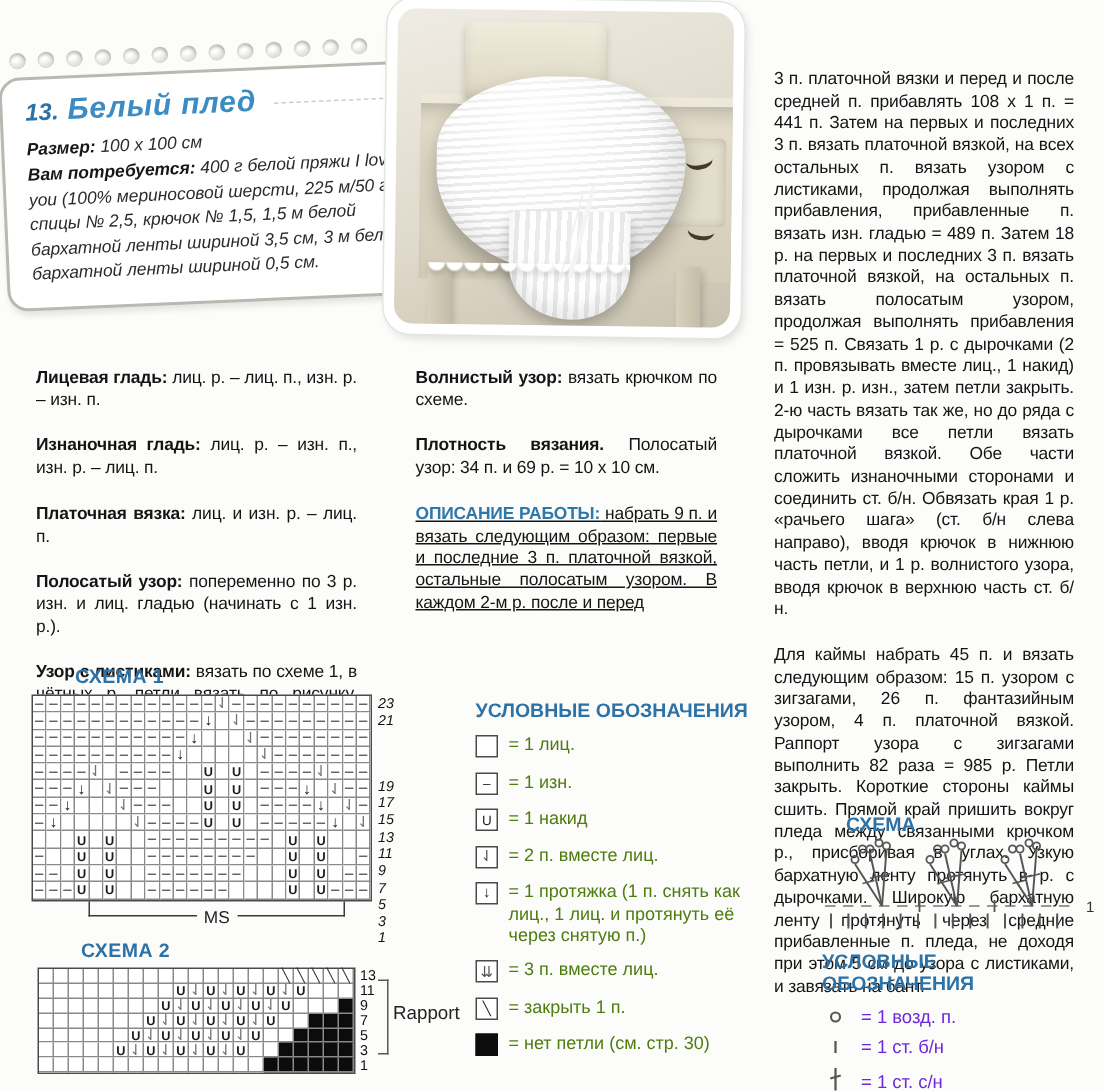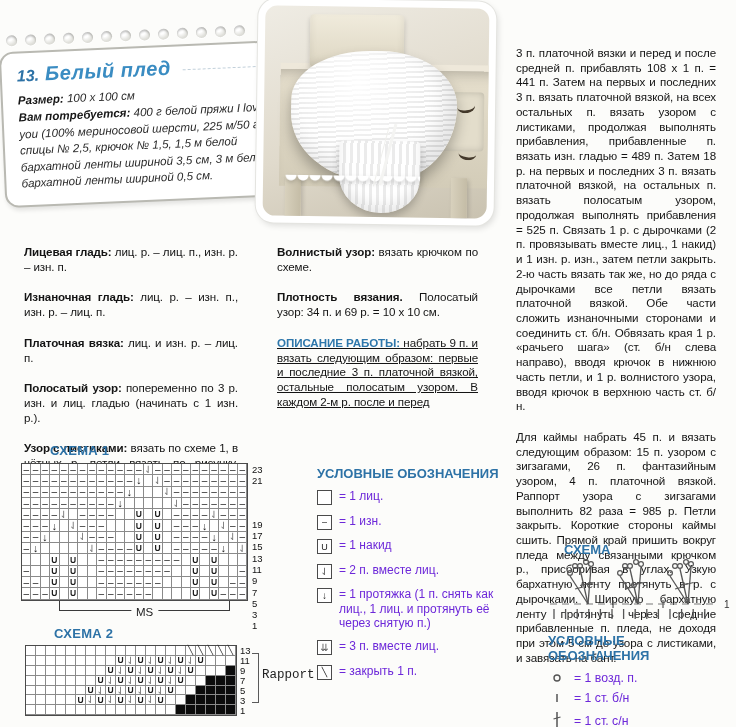--- a/index.html
+++ b/index.html
@@ -106,21 +106,21 @@
   
   #legend1{position:absolute;left:317px;top:466px;width:184px;}
   .legend-title{color:#2d72a6;font-weight:bold;font-size:13px;margin-bottom:8px;}
   .leg-row{display:flex;gap:7px;margin-bottom:8.5px;align-items:flex-start;}
   .leg-box{flex:0 0 auto;width:13px;height:13px;border:1.3px solid #4a4a4a;background:#fff;
        display:flex;align-items:center;justify-content:center;font-size:9px;color:#222;
        margin-top:1px;}
   .leg-box.skp{font-size:10px;font-weight:bold;}
   .leg-box.k2tog,.leg-box.k3tog{color:#555;font-size:10px;}
   .leg-box.nostitch{background:#0c0c0c;border-color:#0c0c0c;}
-  .leg-text{font-size:12px;line-height:1.22;color:#6d28d9;}
+  .leg-text{font-size:12px;line-height:1.22;color:#4d7c0f;}
 
   
   #crochet-title{position:absolute;left:564px;top:542px;color:#2d72a6;font-weight:bold;
        font-size:13px;}
   #wave-wrap{position:absolute;left:546px;top:558px;width:190px;height:66px;}
   #legend2{position:absolute;left:548px;top:634px;width:178px;}
   #legend2 .legend-title{line-height:1.15;margin-bottom:7px;}
   .leg2-row{display:flex;gap:8px;align-items:center;margin-bottom:6px;}
   .leg2-icon{flex:0 0 18px;display:flex;justify-content:center;}
   .leg2-text{font-size:12.3px;color:#6d28d9;text-align:center;}
@@ -473,21 +473,21 @@
     <div class="cell"></div>
     <div class="cell"></div>
     <div class="cell"></div>
     <div class="cell sym-u">U</div>
     <div class="cell"></div>
     <div class="cell sym-u">U</div>
     <div class="cell sym-p">–</div>
     <div class="cell sym-p">–</div>
     <div class="cell sym-p">–</div>
   </div>
-<div class="rownums" style="left:252px;top:464px;">
+<div class="rownums" style="left:252px;top:464px;font-style:italic;">
     <div style="height: 11.3px;">23</div>
     <div style="height: 11.3px;">21</div>
     <div style="height: 11.3px; margin-top: 32px;">19</div>
     <div style="height: 11.3px;">17</div>
     <div style="height: 11.3px;">15</div>
     <div style="height: 11.3px;">13</div>
     <div style="height: 11.3px;">11</div>
     <div style="height: 11.3px;">9</div>
     <div style="height: 11.3px;">7</div>
     <div style="height: 11.3px;">5</div>
@@ -651,21 +651,21 @@
 <div class="rownums" style="left:240px;top:646px;">
     <div style="height: 9.9px;">13</div>
     <div style="height: 9.9px;">11</div>
     <div style="height: 9.9px;">9</div>
     <div style="height: 9.9px;">7</div>
     <div style="height: 9.9px;">5</div>
     <div style="height: 9.9px;">3</div>
     <div style="height: 9.9px;">1</div>
   </div>
 <div id="rap-bracket" style="left:252px;top:653px;height:48px;"></div>
-<div id="rap-label" style="left:262px;top:668px;font-family:Liberation Mono, monospace;">Rapport</div>
+<div id="rap-label" style="left:262px;top:668px;">Rapport</div>
 
 <div id="legend1">
   <div class="legend-title">УСЛОВНЫЕ ОБОЗНАЧЕНИЯ</div>
   <div>
       <div class="leg-row">
         <span class="leg-box knit"></span>
         <span class="leg-text">= 1 лиц.</span>
       </div>
       <div class="leg-row">
         <span class="leg-box purl">–</span>
@@ -683,20 +683,24 @@
         <span class="leg-box skp">↓</span>
         <span class="leg-text">= 1 протяжка (1 п. снять как лиц., 1 лиц. и протянуть её через снятую п.)</span>
       </div>
       <div class="leg-row">
         <span class="leg-box k3tog">⇊</span>
         <span class="leg-text">= 3 п. вместе лиц.</span>
       </div>
       <div class="leg-row">
         <span class="leg-box bindoff">╲</span>
         <span class="leg-text">= закрыть 1 п.</span>
+      </div>
+      <div class="leg-row">
+        <span class="leg-box nostitch"></span>
+        <span class="leg-text">= нет петли (см. стр. 30)</span>
       </div>
     </div>
 </div>
 
 <div id="crochet-title">СХЕМА</div>
 <div id="wave-wrap">
   <svg id="wave" width="190" height="66" viewBox="0 0 190 66">
       <line x1="8" y1="51" x2="8" y2="61" stroke="#555" stroke-width="1.3"></line>
       <line x1="19.6" y1="51" x2="19.6" y2="61" stroke="#555" stroke-width="1.3"></line>
       <line x1="31.2" y1="51" x2="31.2" y2="61" stroke="#555" stroke-width="1.3"></line>

